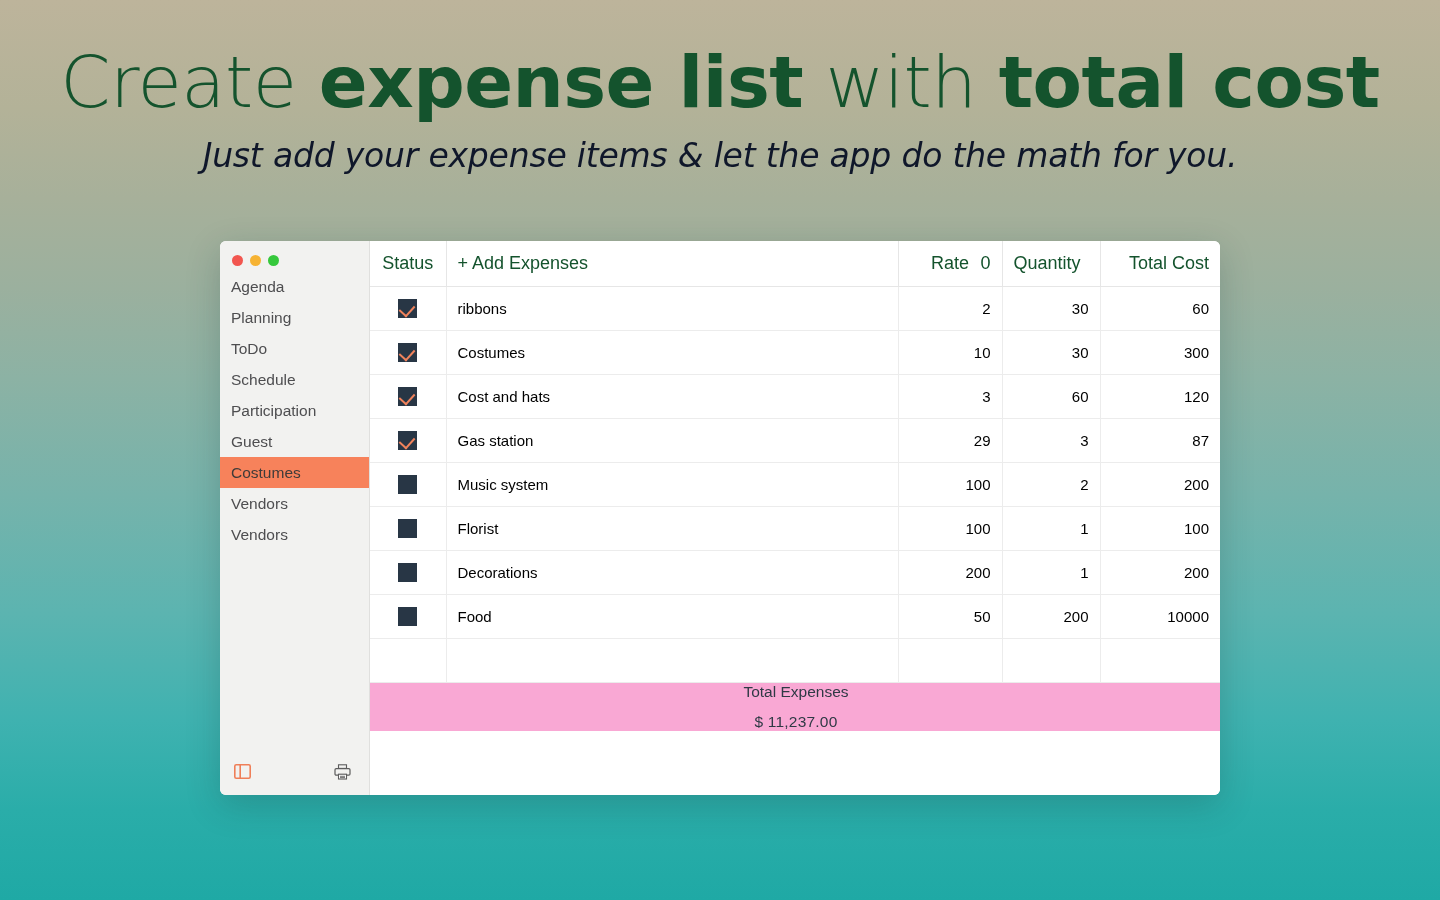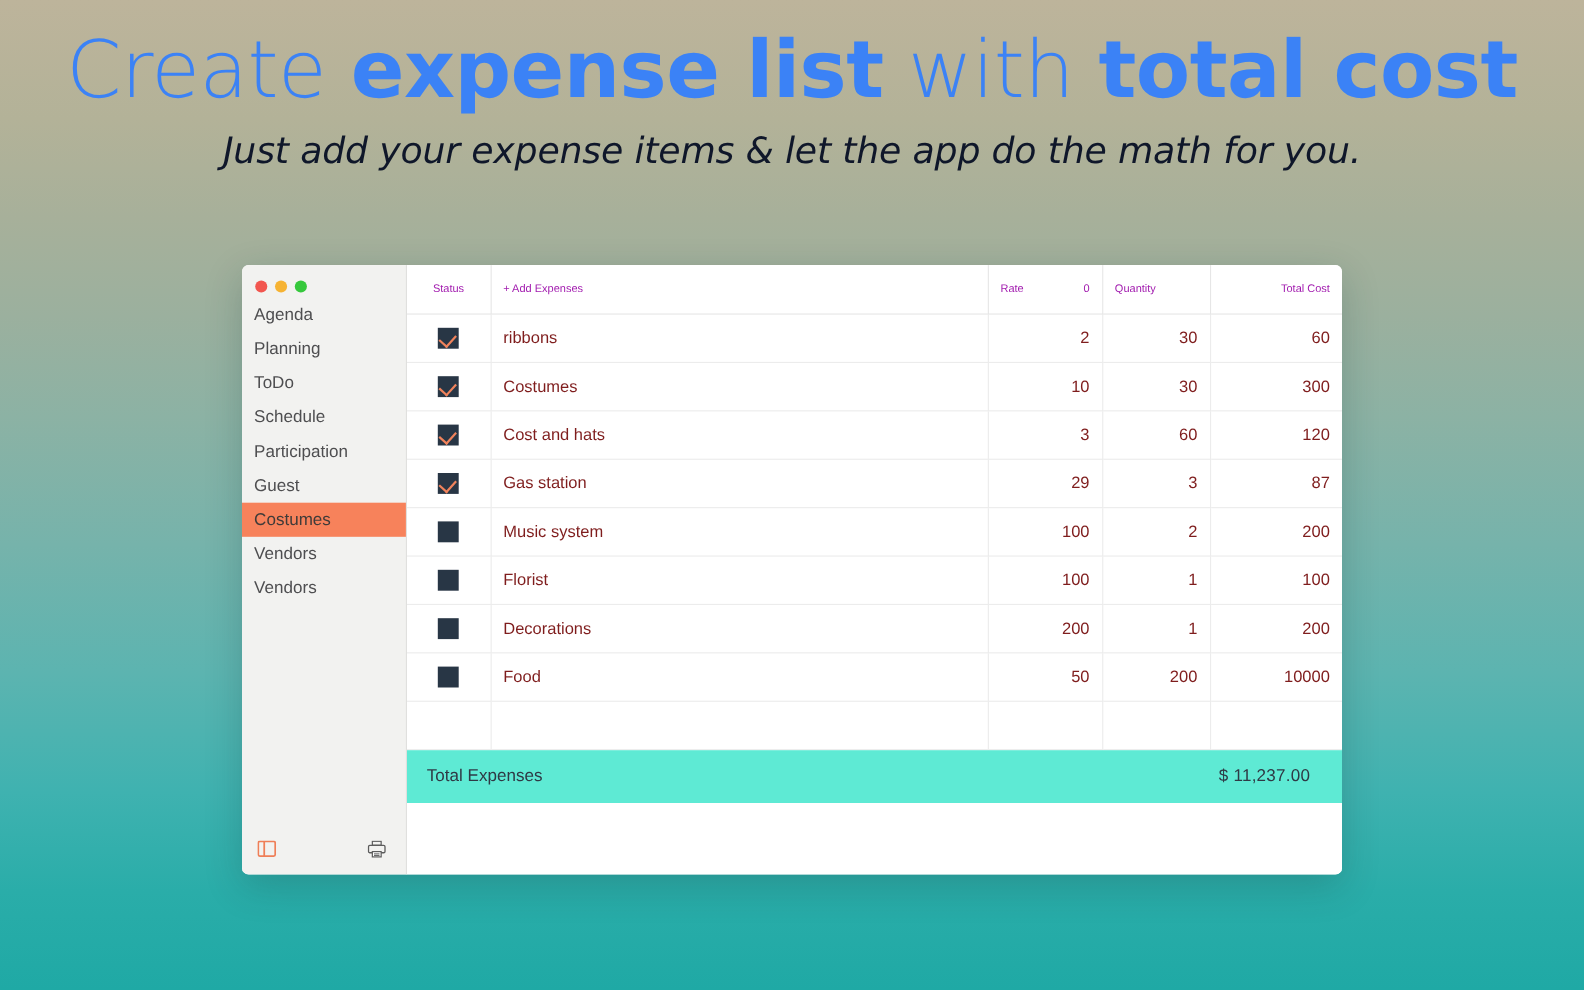--- a/index.html
+++ b/index.html
@@ -11,26 +11,27 @@
     background:linear-gradient(to bottom,
       #bdb49b 0%, #b3b298 12%, #a7b09a 22%,
       #9bb09e 32%, #8cb2a4 42%, #76b3ab 55%,
       #5cb4b0 68%, #3fb2b0 80%, #2aada9 90%, #1fa9a5 100%);
     position:relative;
   }
 
   
   .hero { text-align:center; padding-top:26px; }
   .hero h1 {
-    color:#3b82f6;
+    color:#14532d;
     font-size:72px;
     font-weight:300;
     letter-spacing:-0.5px;
     line-height:1.04;
     font-family:"DejaVu Sans", sans-serif;
+    margin-top:19px;
   }
   .hero h1 .bold { font-weight:700; }
   .hero h2 {
     color:#0f172a;
     font-size:33px;
     font-weight:400;
     font-style:italic;
     margin-top:16px;
     letter-spacing:-0.2px;
     font-family:"DejaVu Sans", sans-serif;
@@ -96,50 +97,50 @@
 
   table.grid {
     width:100%;
     border-collapse:collapse;
     table-layout:fixed;
     font-size:15px;
     color:#2c3540;
   }
   table.grid th {
     font-weight:400;
-    font-size:10px;
-    color:#a21caf;
+    font-size:18px;
+    color:#14532d;
     height:44px;
     padding:12px 11px;
     border-bottom:1px solid #e6e6e6;
     border-right:1px solid #e6e6e6;
     vertical-align:middle;
   }
   table.grid th.last { border-right:none; }
   table.grid td {
     height:44px;
     padding:0 11px;
     border-bottom:1px solid #ececec;
     border-right:1px solid #ececec;
     vertical-align:middle;
     font-size:15px;
-    color:#7f1d1d;
+    color:#000000;
     margin-left:28px;
   }
   table.grid td.last { border-right:none; }
 
   .col-status { width:76px; }
   .col-name   { width:auto; }
   .col-rate   { width:104px; }
   .col-qty    { width:98px; }
   .col-total  { width:120px; }
 
   th.col-status, td.col-status { text-align:center; padding:0; }
   th.col-name { text-align:left; }
-  th.col-rate { text-align:left; position:relative;margin-left:13px; }
+  th.col-rate { text-align:center; position:relative;margin-left:13px; }
   th.col-rate .zero { position:absolute; right:11px; }
   th.col-qty  { text-align:left; }
   th.col-total{ text-align:right; }
 
   td.num { text-align:right; }
 
   
   .cbox {
     display:inline-block;
     width:19px; height:19px;
@@ -155,24 +156,25 @@
     border:solid #f0835c;
     border-width:0 2.4px 2.4px 0;
     transform:rotate(42deg);
   }
 
   
   .totals {
     height:48px;
     display:flex;
     align-items:center;
-    padding:0 29px 0 18px;
+    padding:0 16px 0 18px;
     font-size:15.5px;
     color:#2f3945;
-    background:#5eead4;
+    background:#f9a8d4;
+    flex-direction:column;
   }
   .totals .label { flex:1; }
   .totals .amount { letter-spacing:0.2px; }
 
   .spacer-row td { height:20px; border-bottom:none; }
 </style>
 </head>
 <body>
 
 <div class="hero">

